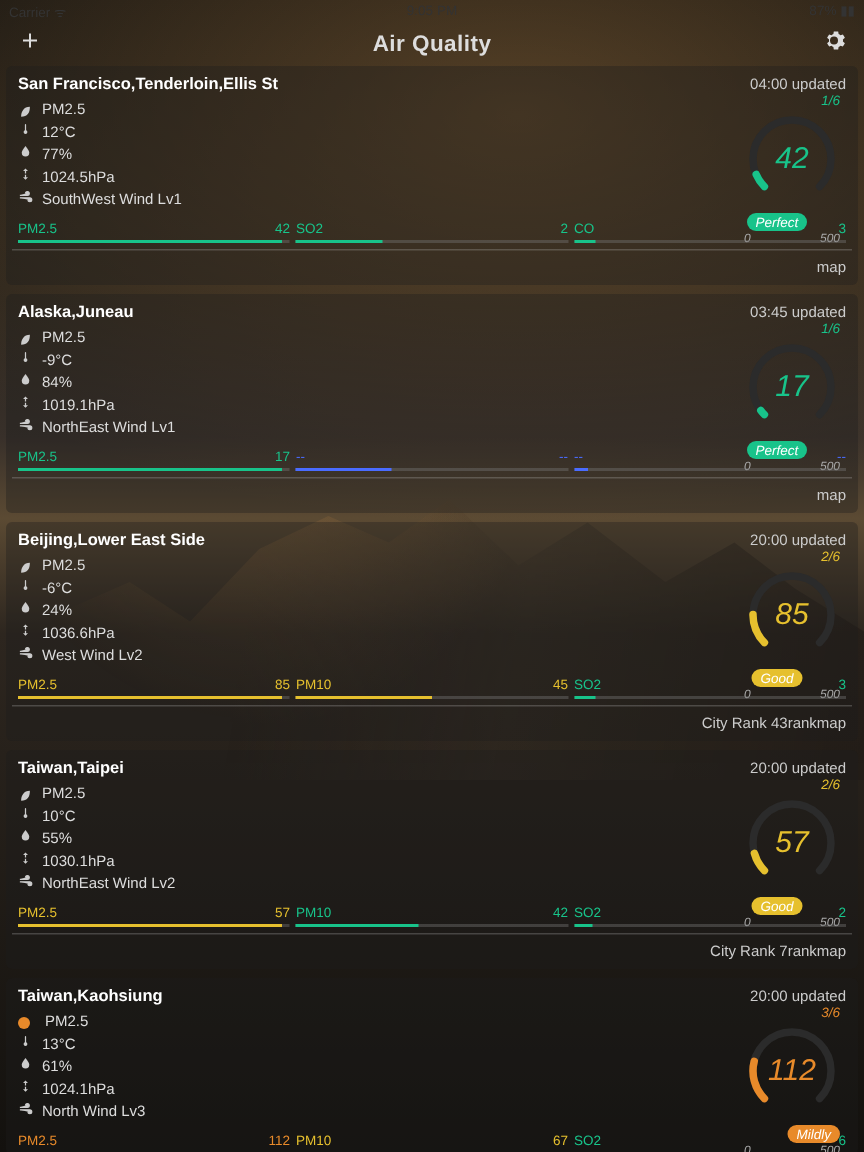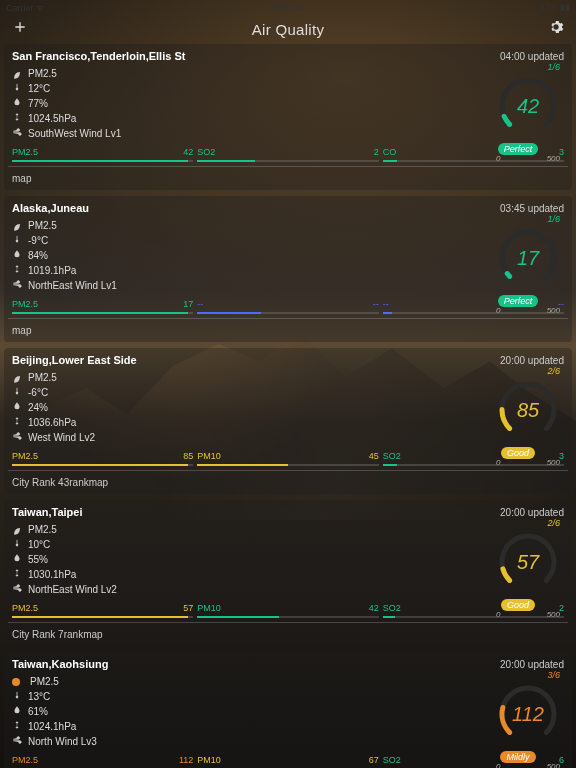--- a/index.html
+++ b/index.html
@@ -24,21 +24,21 @@
   position: absolute; top: 0; left: 0; right: 0; height: 14px;
   display: flex; justify-content: space-between; align-items: center;
   font-size: 9px; padding: 0 6px; color: #333;
 }
 .status-center { position: absolute; left: 50%; transform: translateX(-50%); }
 .header {
   position: absolute; top: 14px; left: 0; right: 0; height: 30px;
   display: flex; align-items: center; justify-content: space-between;
   padding: 0 12px;
 }
-.header-title { font-size: 15px; font-weight: 400; letter-spacing: .3px; color: #ddd; }
+.header-title { font-size: 15px; font-weight: 700; letter-spacing: .3px; color: #ddd; }
 .icon-svg { width: 16px; height: 16px; }
 .scroll-area { position: absolute; top: 44px; left: 0; right: 0; bottom: 0; overflow: hidden; }
 
 .card {
   position: relative;
   margin: 0 4px 6px 4px;
   padding: 6px 8px 4px 8px;
   background: rgba(30,30,30,0.35);
   border-radius: 4px;
 }
@@ -59,21 +59,21 @@
 .gauge-val { position: absolute; inset: 0; display: flex; align-items: center; justify-content: center; font-size: 20px; font-weight: 500; }
 .gauge-pill { display: inline-block; font-size: 9px; padding: 1px 6px; border-radius: 8px; color: #fff; margin-top: -2px; }
 .gauge-scale { display: flex; justify-content: space-between; width: 64px; margin-left: auto; font-size: 8px; color: #aaa; margin-top: -2px; }
 
 .bars { margin-top: 6px; display: flex; gap: 4px; }
 .bar { flex: 1 1 0; }
 .bar-row { display: flex; justify-content: space-between; font-size: 9px; line-height: 11px; }
 .bar-track { height: 2px; background: rgba(120,120,120,0.4); position: relative; margin-top: 2px; }
 .bar-fill { position: absolute; left: 0; top: 0; bottom: 0; }
 
-.foot { display: flex; justify-content: flex-start; font-size: 10px; color: #ccc; margin-top: 6px; padding-bottom: 2px; }
+.foot { display: flex; justify-content: flex-end; font-size: 10px; color: #ccc; margin-top: 6px; padding-bottom: 2px; }
 .divider { height: 1px; background: rgba(200,200,200,0.25); margin: 4px -4px 0 -4px; }
 </style>
 </head>
 <body>
 
 <div class="bg-mountain"></div>
 
 <div class="status-bar">
   <span>Carrier ᯤ</span>
   <span class="status-center">9:05 PM</span>
@@ -498,21 +498,21 @@
       </div>
       <div class="gauge-wrap">
         <div class="gauge-count" style="color:#e88a2a">3/6</div>
         <div class="gauge">
           <svg viewBox="0 0 64 64">
     <path d="M 13.615223689149765 50.38477631085024 A 26 26 0 1 1 50.38477631085024 50.38477631085023" fill="none" stroke="#2b2b2b" stroke-width="5" stroke-linecap="round"></path>
     <path d="M 13.615223689149765 50.38477631085024 A 26 26 0 0 1 6.8168378106555885 25.53406293371378" fill="none" stroke="#e88a2a" stroke-width="5" stroke-linecap="round"></path>
   </svg>
           <div class="gauge-val" style="color:#e88a2a">112</div>
         </div>
-        <div style="text-align:center"><span class="gauge-pill" style="background:#e88a2a">Mildly</span></div>
+        <div style=""><span class="gauge-pill" style="background:#e88a2a">Mildly</span></div>
         <div class="gauge-scale">
             <span>0</span>
             <span>500</span>
           </div>
       </div>
     </div>
     <div class="bars">
     <div class="bar">
       <div class="bar-row">
         <span style="color:#e88a2a">PM2.5</span>

